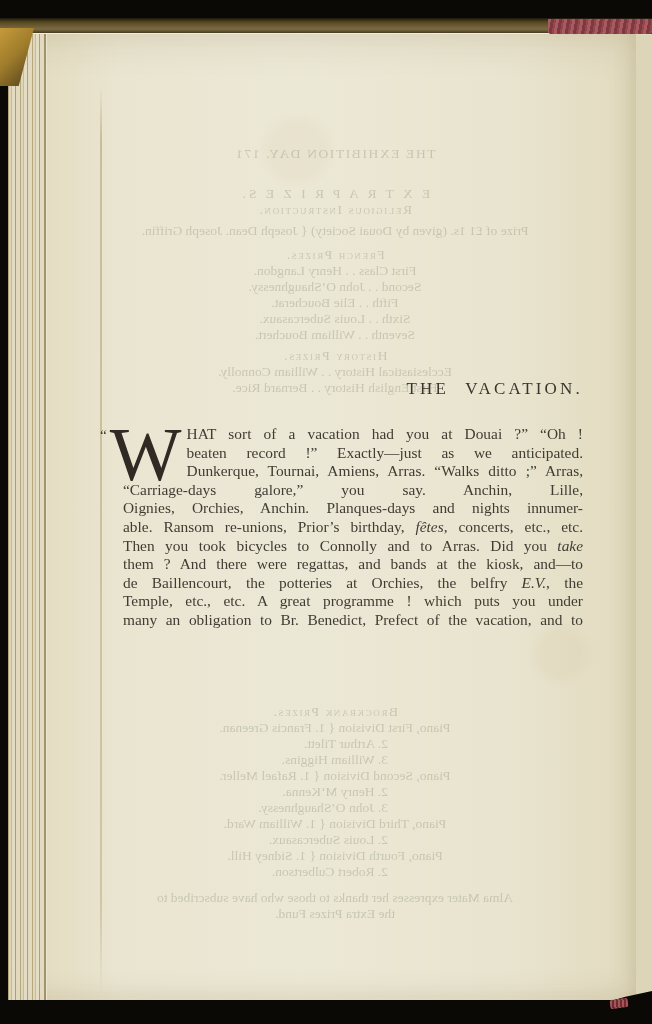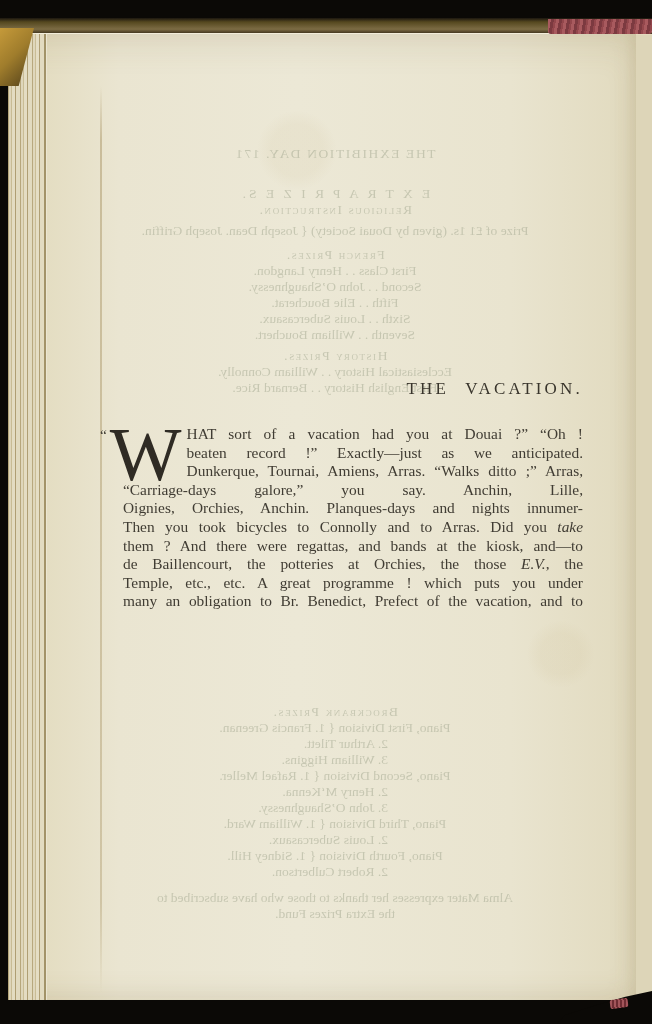--- a/index.html
+++ b/index.html
@@ -162,23 +162,24 @@
         <span class="dropcap-wrap">
             <span class="lead-quote">“</span>
             <span class="dropcap">W</span>
           </span>
 
       <div class="line"><span>HAT sort of a vacation had you at Douai ?”  “Oh !</span></div>
           <div class="line"><span>beaten record !”  Exactly—just as we anticipated.</span></div>
           <div class="line"><span>Dunkerque, Tournai, Amiens, Arras.  “Walks ditto ;”  Arras,</span></div>
           <div class="line"><span>“Carriage-days galore,” you say.  Anchin, Lille,</span></div>
           <div class="line"><span>Oignies, Orchies, Anchin.  Planques-days and nights innumer-</span></div>
+          <div class="line"><span>able.  Ransom re-unions, Prior’s birthday, </span><span class="it">fêtes</span><span>, concerts, etc., etc.</span></div>
           <div class="line"><span>Then you took bicycles to Connolly and to Arras.  Did you </span><span class="it">take</span></div>
           <div class="line"><span>them ?   And there were regattas, and bands at the kiosk, and—to</span></div>
-          <div class="line"><span>de Baillencourt, the potteries at Orchies, the those </span><span class="it">E.V.</span><span>, the</span></div>
+          <div class="line"><span>de Baillencourt, the potteries at Orchies, the belfry </span><span class="it">E.V.</span><span>, the</span></div>
           <div class="line"><span>Temple, etc., etc.  A great programme !  which puts you under</span></div>
           <div class="line"><span>many an obligation to Br. Benedict, Prefect of the vacation, and to</span></div>
         </div>
     </div>
   </div>
 
   <div class="bottom-band"></div>
   <div class="corner-wedge"></div>
   <div class="red-speck"></div>
 

